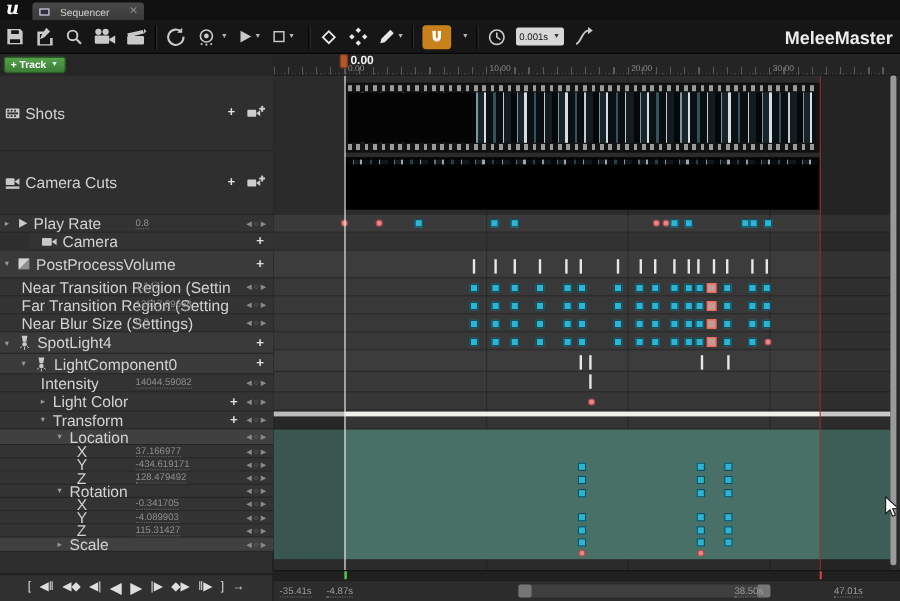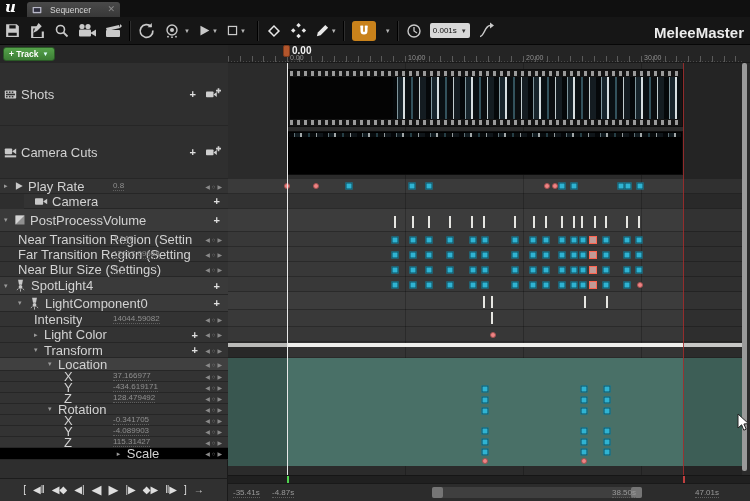--- a/index.html
+++ b/index.html
@@ -427,21 +427,21 @@
         <div class="o-row" style="height: 11px; background: rgb(51, 51, 51); padding-left: 64px;">
           <span class="o-label">Y</span>
           <span class="o-value">-4.089903</span>
           <span class="o-keynav">◀○▶</span>
         </div>
         <div class="o-row" style="height: 11px; background: rgb(51, 51, 51); padding-left: 64px;">
           <span class="o-label">Z</span>
           <span class="o-value">115.31427</span>
           <span class="o-keynav">◀○▶</span>
         </div>
-        <div class="o-row" style="height: 12px; background: #000000; padding-left: 48px; justify-content: center;">
+        <div class="o-row" style="height: 12px; background: #404040; padding-left: 48px;">
           <span class="o-exp">▸</span>
           <span class="o-label">Scale</span>
           <span class="o-keynav">◀○▶</span>
         </div>
       </div>
   </div>
 
   <div id="transport">
       <span class="tr-btn">[</span>
       <span class="tr-btn">◀‖</span>

